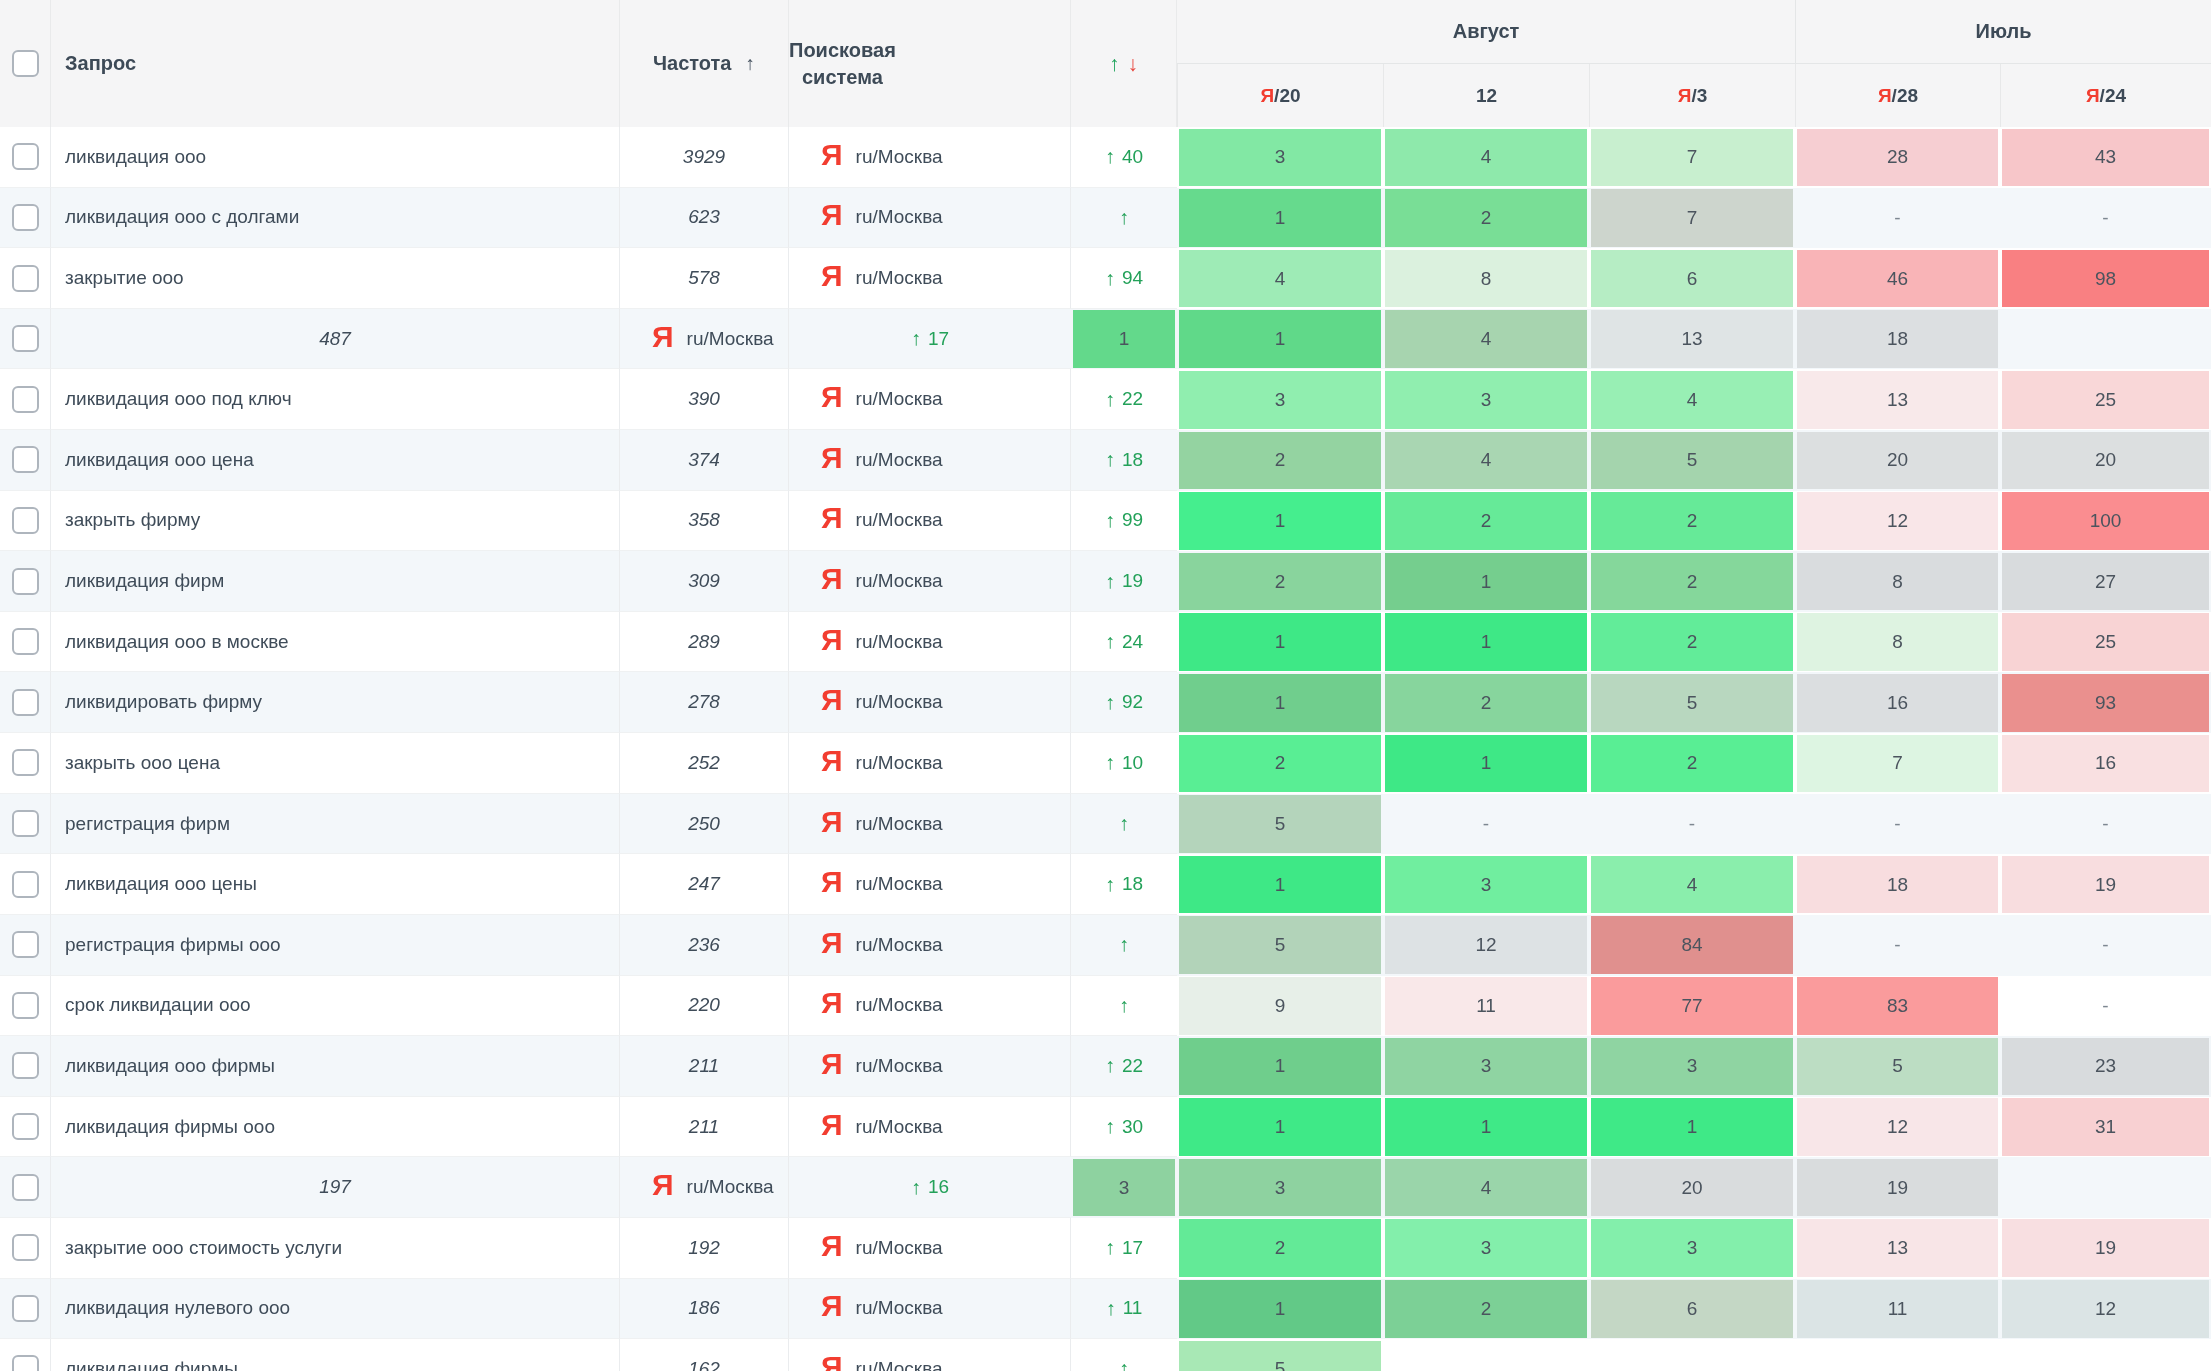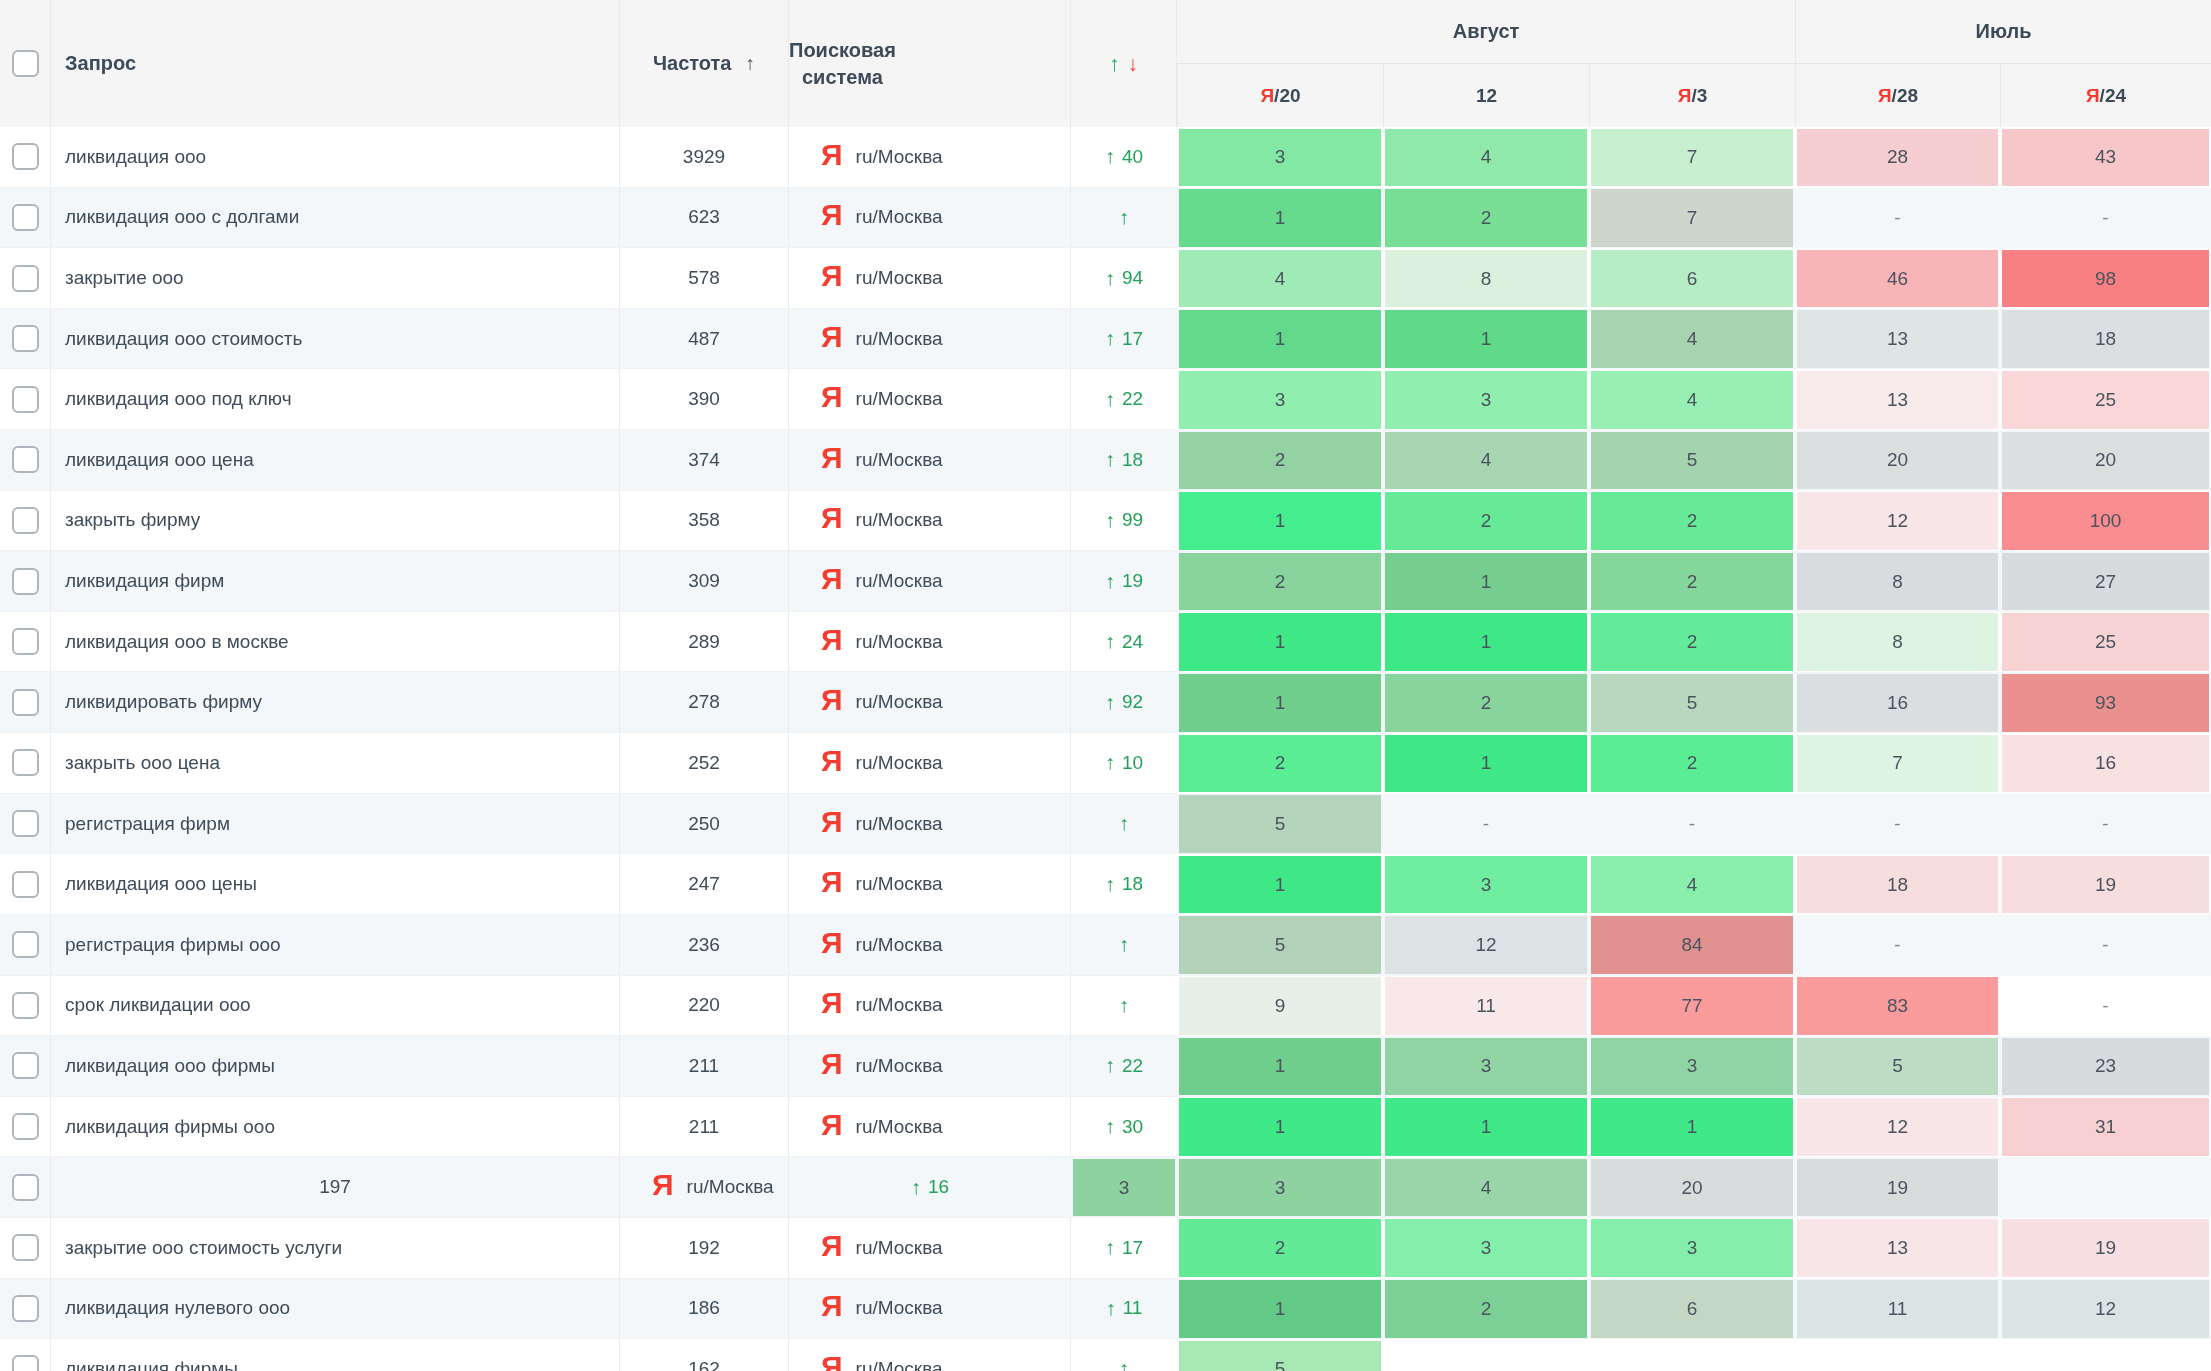--- a/index.html
+++ b/index.html
@@ -25,21 +25,21 @@
   .h-sub { grid-row: 2; display: flex; align-items: center; justify-content: center;
            font-weight: 700; font-size: 19px; color: #3d4a57; border-left: 1px solid #e7e8e9; }
   .ya-red { color: #f23d30; font-weight: 700; }
 
   
   .row { display: grid; grid-template-columns: var(--cols); height: 60.62px; background: #fff; }
   .row.alt { background: #f3f7fa; }
   .c { display: flex; align-items: center; border-right: 1px solid #eaecee; border-bottom: 1px solid #eff1f2; }
   .c-check { justify-content: center; }
   .c-query { padding-left: 14px; font-size: 19px; color: #3f4c59; }
-  .c-freq { justify-content: center; font-size: 19px; color: #3f4c59; }
+  .c-freq { justify-content: center; font-size: 19px; color: #3f4c59; font-style: italic; }
   .c-engine { padding-left: 32px; gap: 13px; }
   .c-engine .ya { font-size: 30px; line-height: 1; color: #f23d30; font-weight: 700; padding-bottom: 4px; }
   .c-engine .loc { font-size: 19px; color: #3f4c59; }
   .c-change { justify-content: center; gap: 7px; font-size: 19px; color: #23a159; border-right: none; }
   .c-change .arr { font-size: 20px; font-weight: 700; }
   .c-pos { position: relative; display: flex; align-items: center; justify-content: center;
            font-size: 19px; color: #4b545e; }
   .c-pos .fill { position: absolute; top: 1.5px; bottom: 1.5px; left: 2px; right: 2px; }
   .c-pos .v { position: relative; z-index: 1; }
   .c-pos .dash { color: #7d8791; position: relative; z-index: 1; }
@@ -195,21 +195,20 @@
         </div>
         <div class="c-pos">
           <div class="fill" style="background: rgb(249, 128, 130);"></div>
           <span class="v">98</span>
         </div>
       </div>
       <div class="row alt">
         <div class="c c-check">
           <div class="checkbox"></div>
         </div>
-        <div class="c c-query">ликвидация ооо стоимость</div>
         <div class="c c-freq">487</div>
         <div class="c c-engine">
           <span class="ya">Я</span>
           <span class="loc">ru/Москва</span>
         </div>
         <div class="c c-change">
           <span class="arr">↑</span>
           <span>17</span>
         </div>
         <div class="c-pos">

